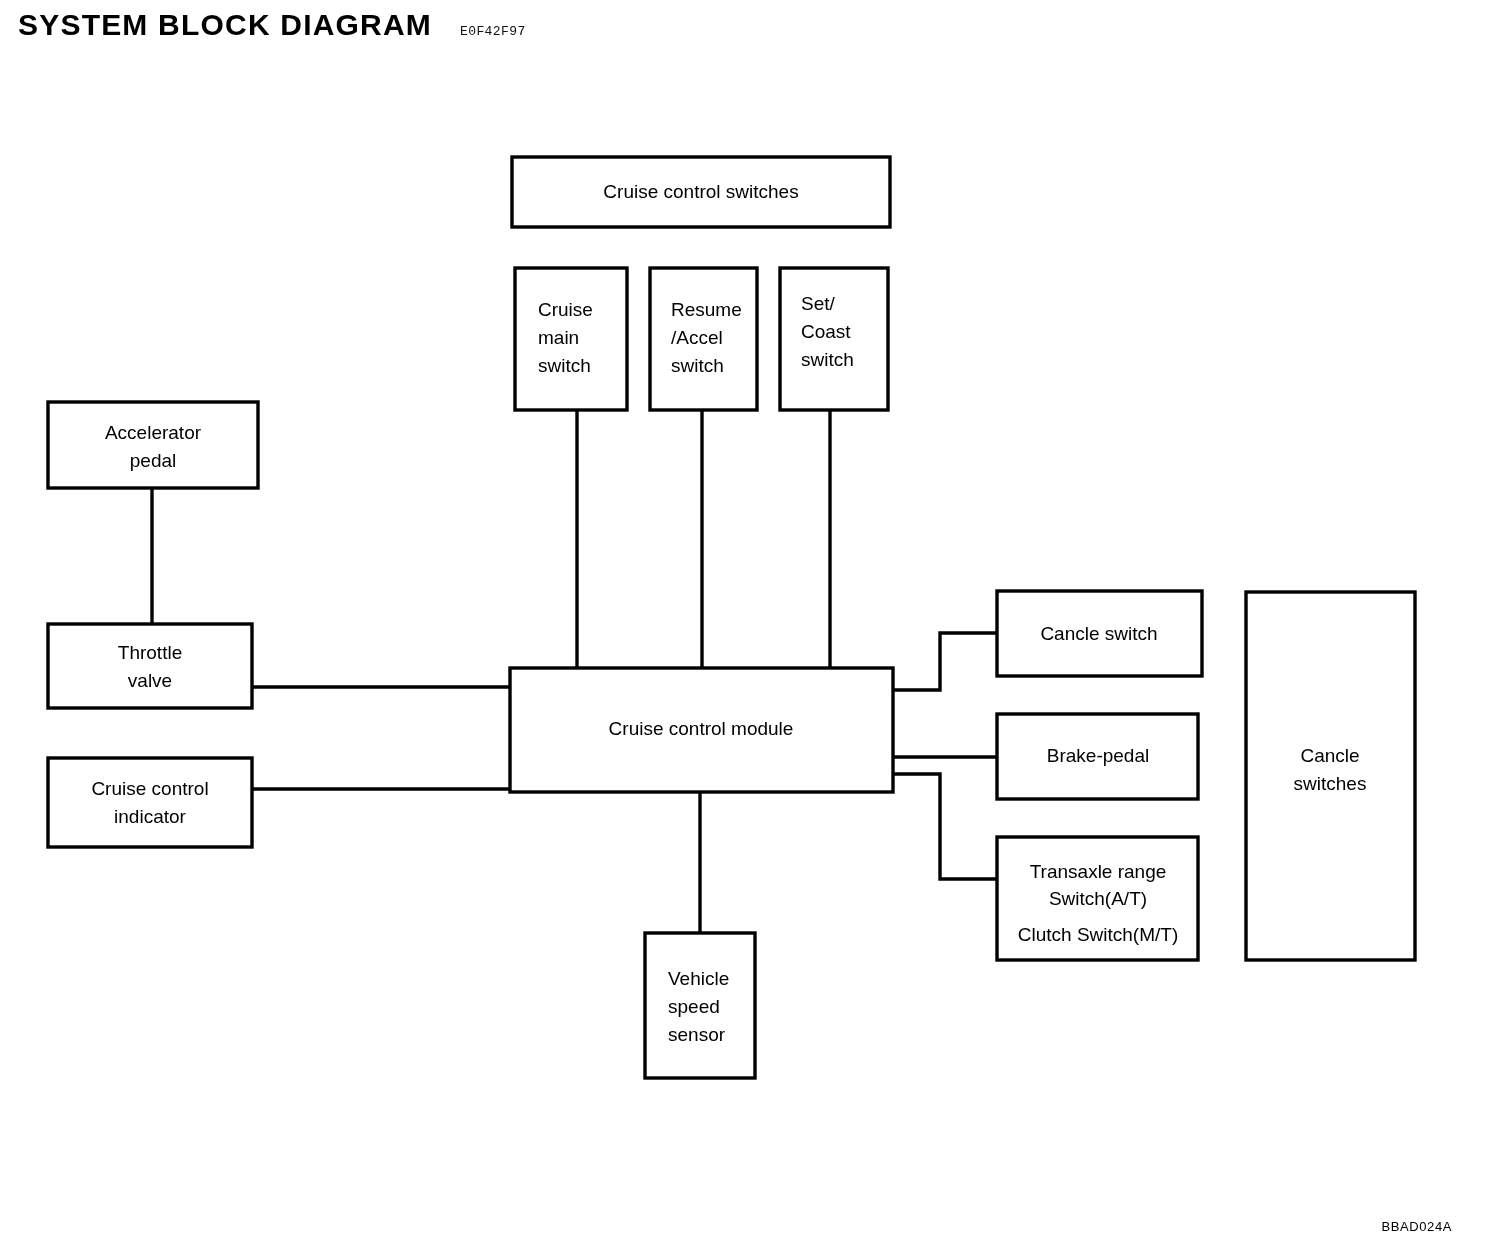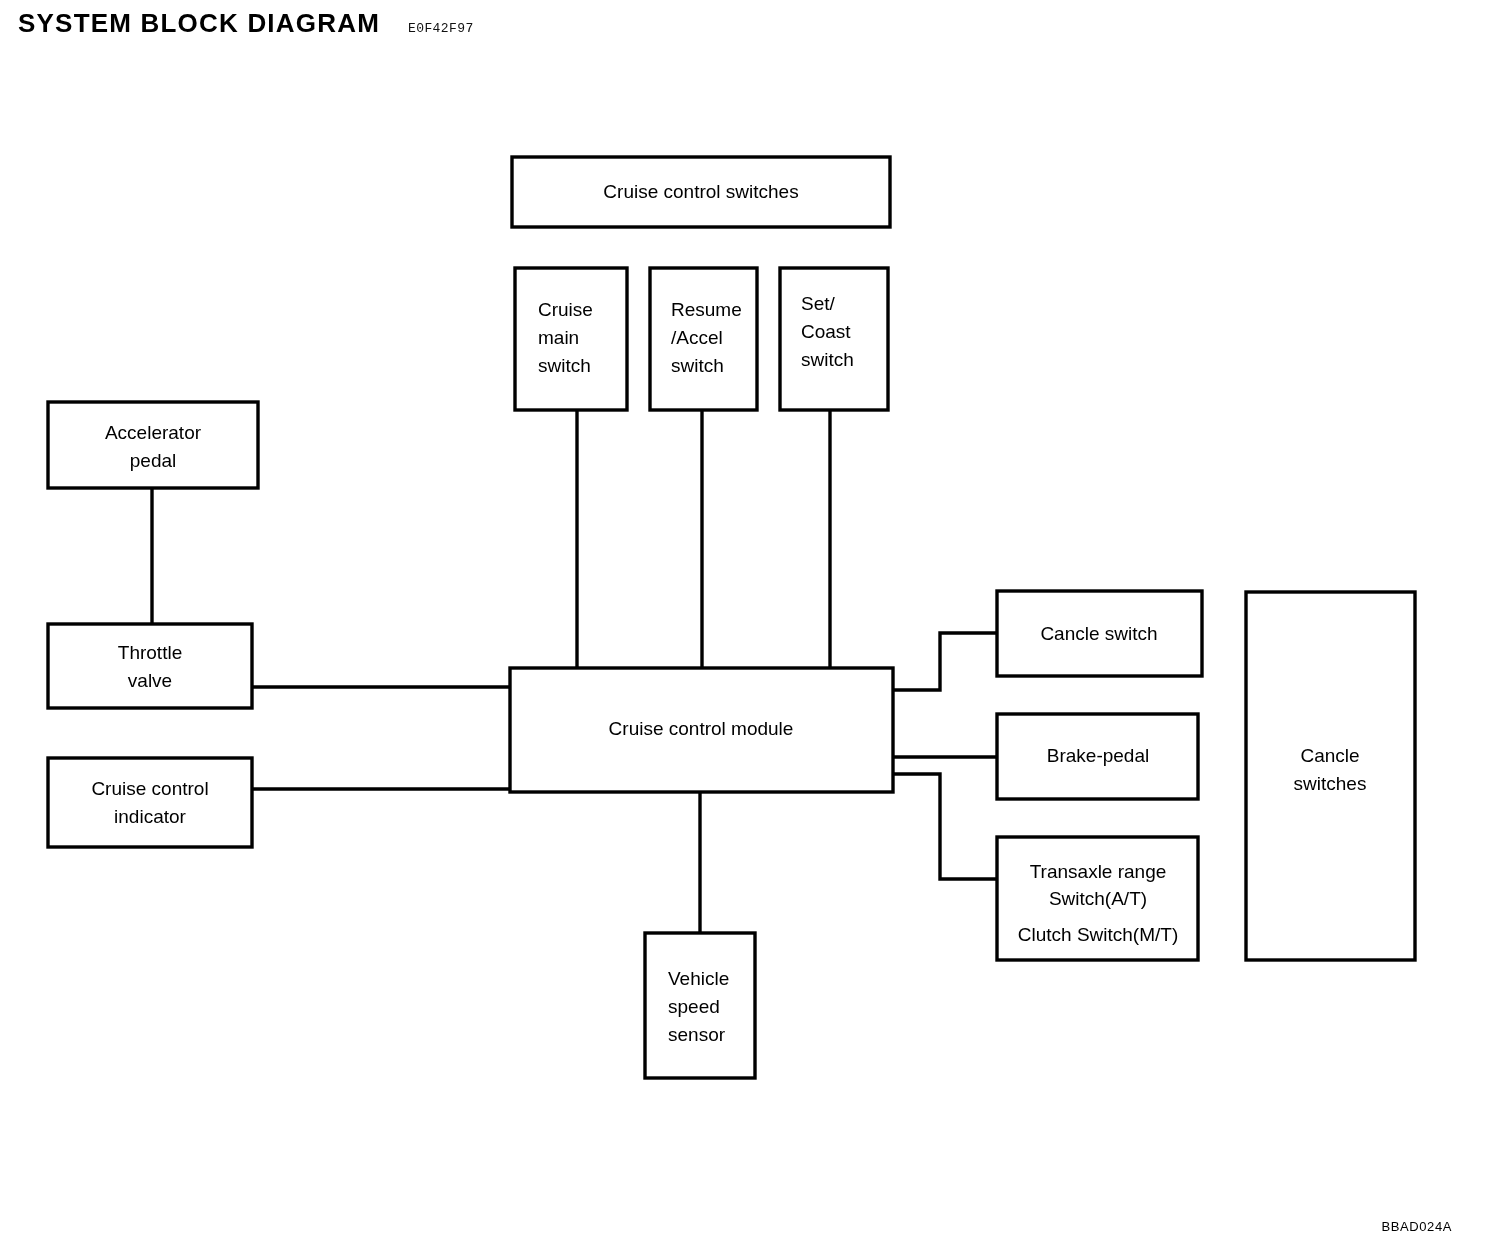--- a/index.html
+++ b/index.html
@@ -19,21 +19,21 @@
   #title-bar {
     position: absolute;
     left: 18px;
     top: 8px;
     display: flex;
     align-items: baseline;
     gap: 28px;
   }
   #doc-title {
     font-family: "Liberation Sans", sans-serif;
-    font-size: 26px;
+    font-size: 30px;
     font-weight: bold;
     letter-spacing: 1.2px;
     color: #000000;
     white-space: nowrap;
   }
   #doc-code {
     font-family: Liberation Mono, monospace;
     font-size: 13px;
     font-weight: normal;
     letter-spacing: 0.4px;

